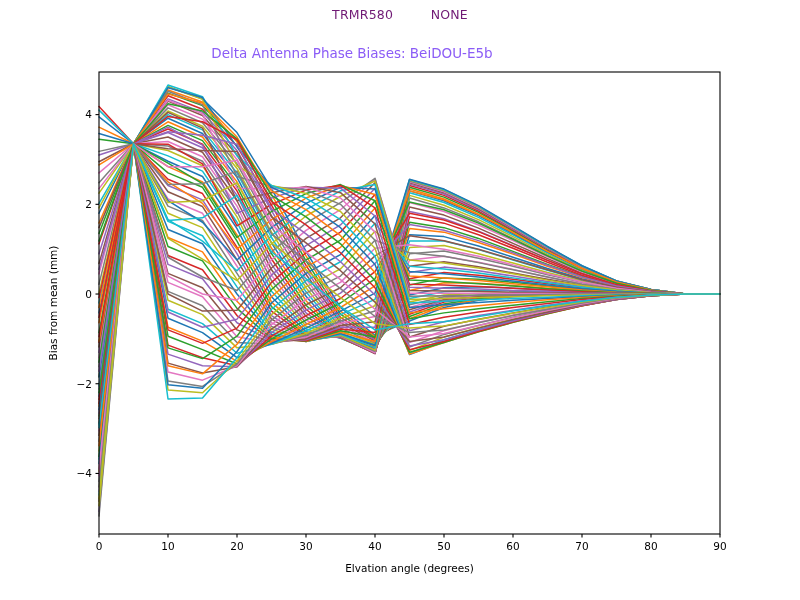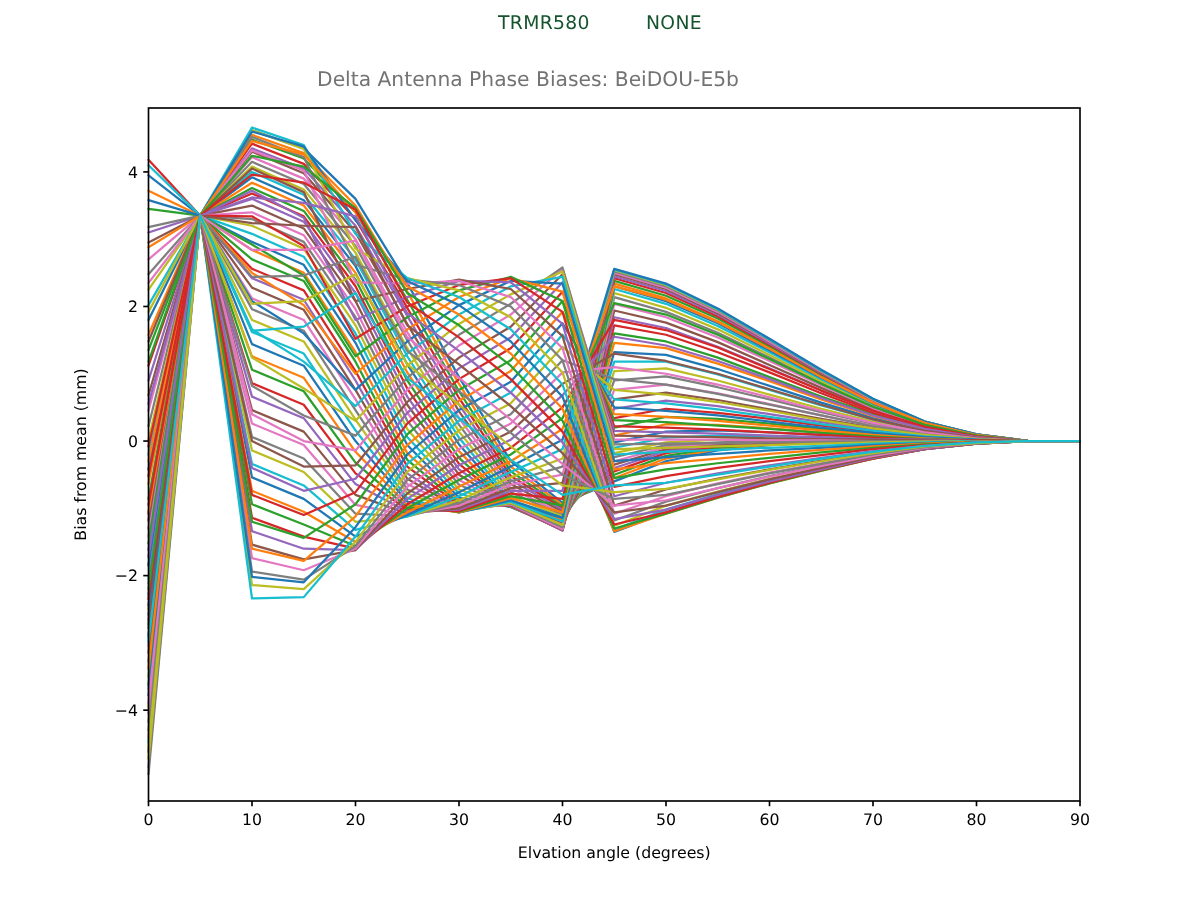--- a/index.html
+++ b/index.html
@@ -6,26 +6,26 @@
   html,body{margin:0;padding:0;}
   body{
     width:800px;height:600px;
     background:#ffffff;
     font-family:"DejaVu Sans","Liberation Sans",sans-serif;
     overflow:hidden;
   }
   #figure{position:relative;width:800px;height:600px;background:#ffffff;}
   #suptitle{
     position:absolute;left:0;top:7px;width:800px;
-    text-align:center;font-size:12.5px;color:#14532d;letter-spacing:.2px;
+    text-align:center;font-size:12.5px;color:#701a75;letter-spacing:.2px;
     white-space:pre;
   }
   #title{
     position:absolute;left:0;top:45px;width:704px;
-    text-align:center;font-size:13.5px;color:#737373;
+    text-align:center;font-size:13.5px;color:#8b5cf6;
   }
   #plot-svg{position:absolute;left:0;top:0;width:800px;height:600px;}
   .tick-label{font-size:10.5px;fill:#000;font-family:"DejaVu Sans","Liberation Sans",sans-serif;}
   .axis-label{font-size:10.5px;fill:#000;font-family:"DejaVu Sans","Liberation Sans",sans-serif;}
   .spine{stroke:#000;stroke-width:1.1;fill:none;}
   .tickmark{stroke:#000;stroke-width:1.1;}
 </style>
 </head>
 <body>
 

